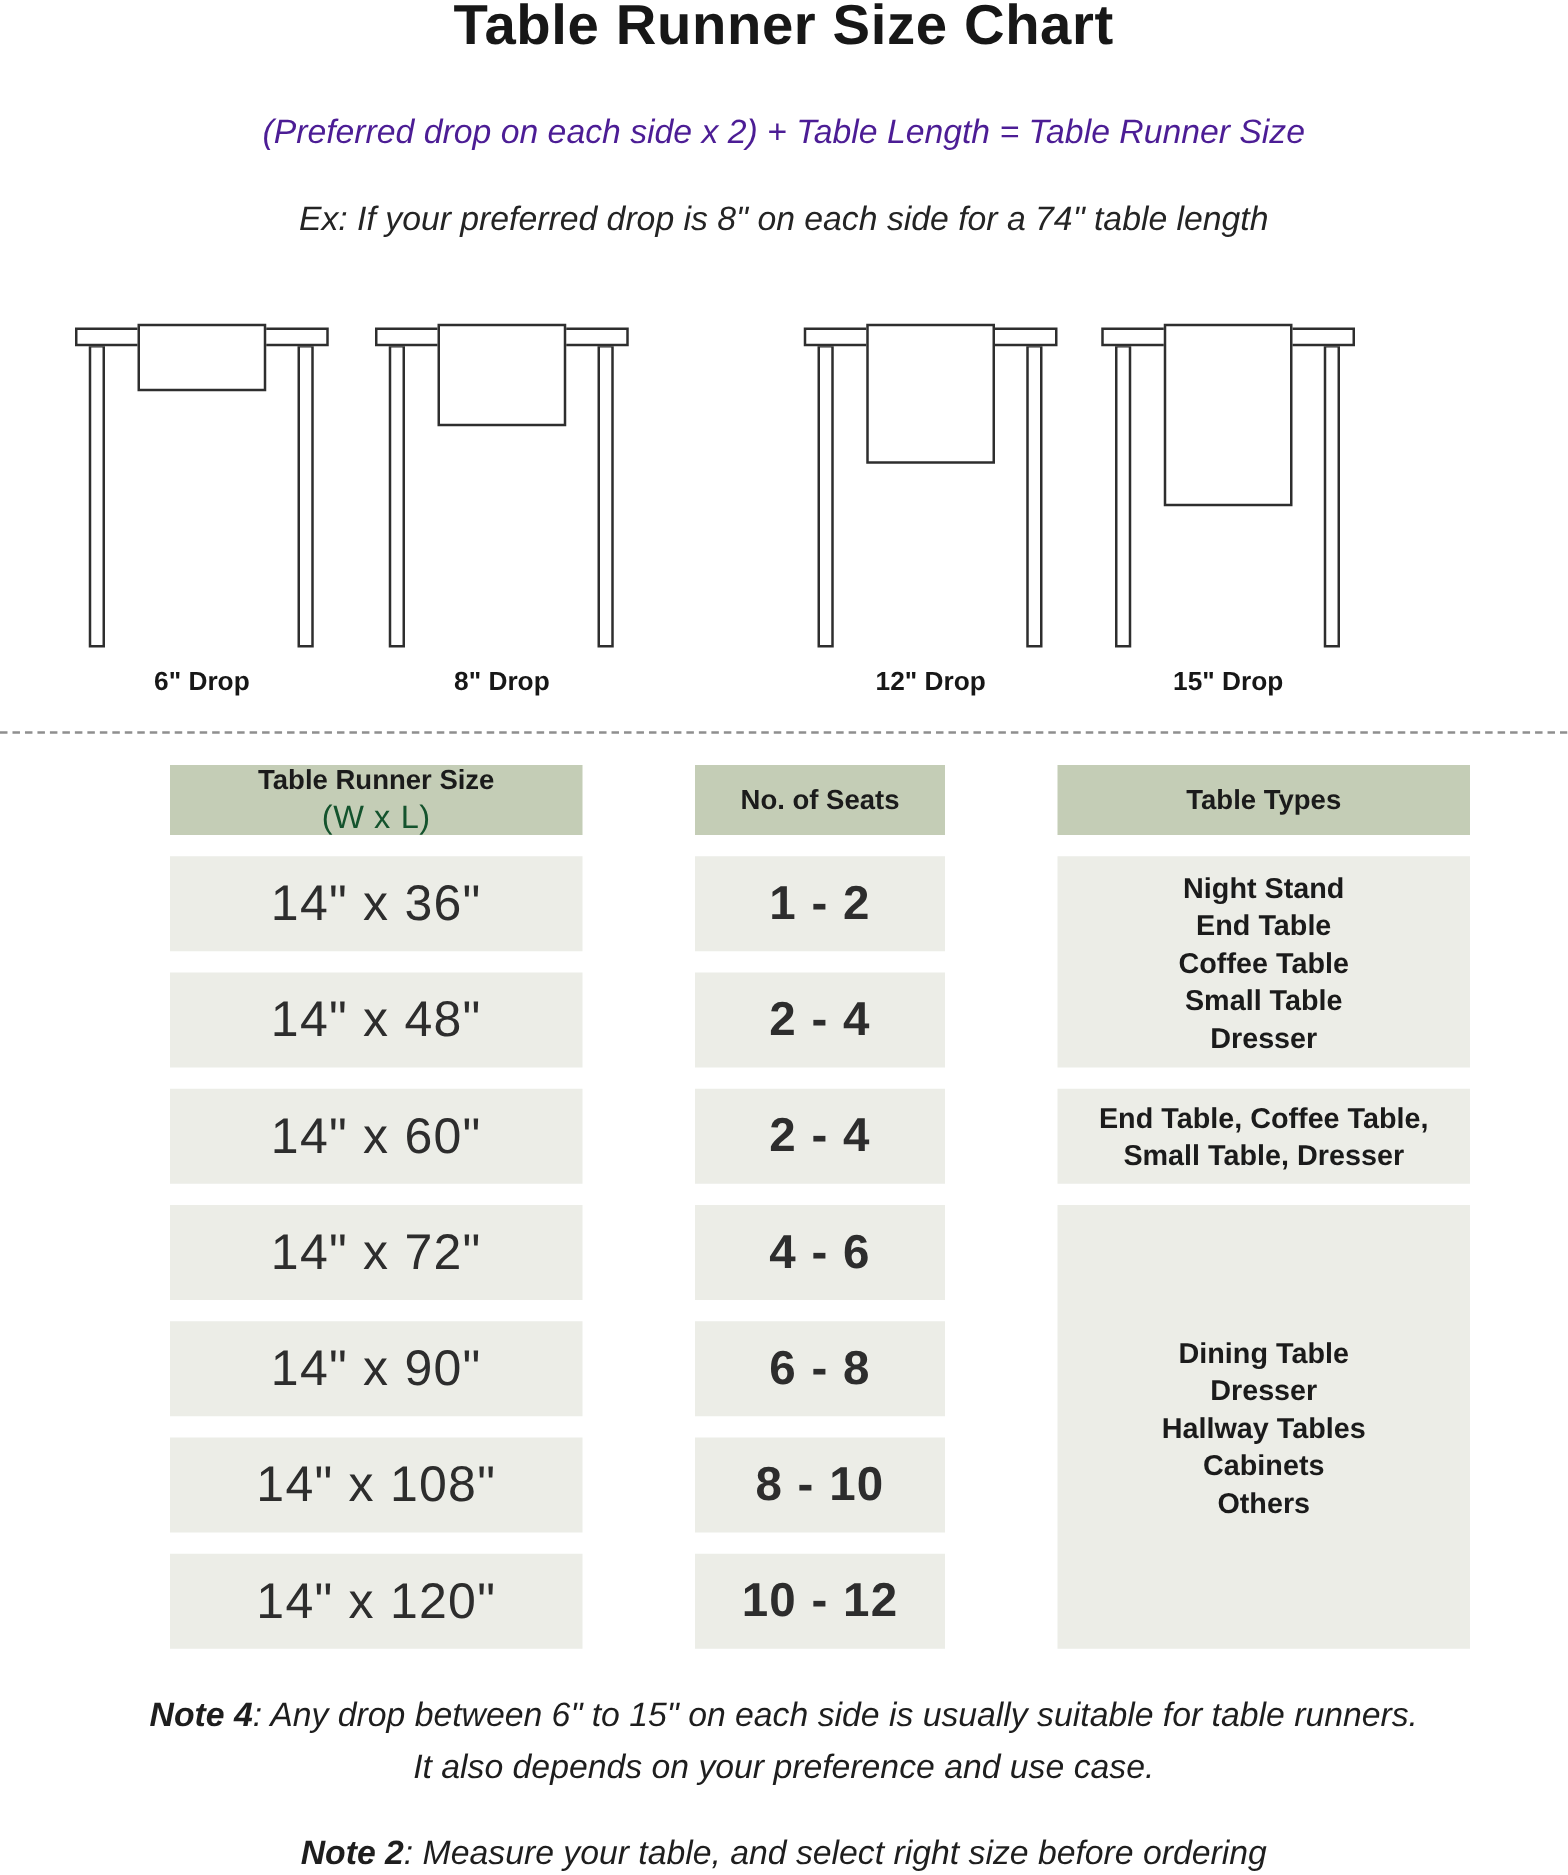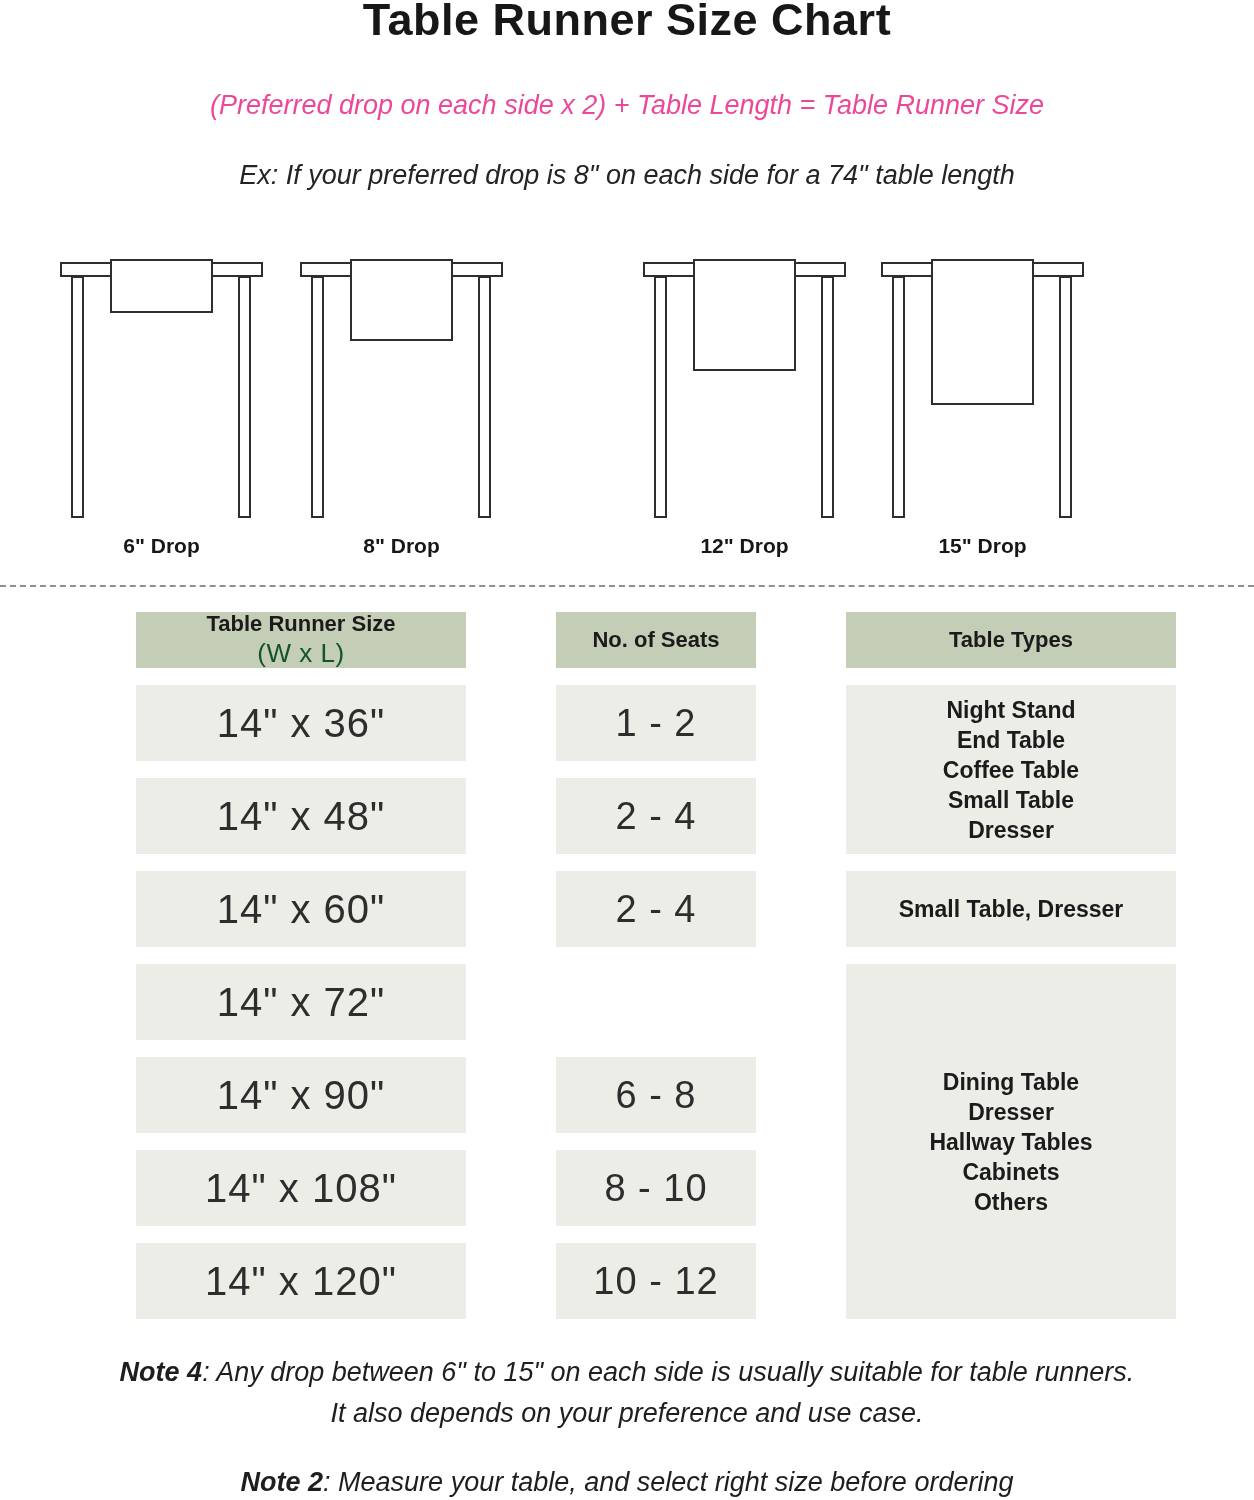--- a/index.html
+++ b/index.html
@@ -13,21 +13,21 @@
   body{
     width:1254px;height:1500px;position:relative;background:#ffffff;
     font-family:"Liberation Sans", sans-serif;color:var(--ink);overflow:hidden;
   }
   .title{
     position:absolute;top:-6px;left:0;width:100%;text-align:center;
     font-size:45px;font-weight:800;letter-spacing:.5px;color:#171717;
   }
   .formula{
     position:absolute;top:90px;left:0;width:100%;text-align:center;
-    font-style:italic;font-size:27px;color:#ec4899;
+    font-style:italic;font-size:27px;color:#4c1d95;
   }
   .example{
     position:absolute;top:156px;left:0;width:100%;text-align:center;
     font-style:italic;font-size:27px;color:#242424;line-height:38px;
   }
   
   .figs{position:absolute;top:258px;left:0;width:1254px;height:302px;}
   .fig{position:absolute;top:0;width:203px;height:302px;}
   .fig-0{left:60px}.fig-1{left:300px}.fig-2{left:643px}.fig-3{left:881px}
   .fig .top{
@@ -66,21 +66,21 @@
     background:var(--header-green);
     display:flex;flex-direction:column;align-items:center;justify-content:center;
     font-weight:700;font-size:22px;color:#1b1b1b;grid-row:1;
   }
   .hsub{font-weight:400;font-size:26px;color:#14532d;margin-top:1px;letter-spacing:.5px;}
   .cell{
     background:var(--cell-bg);
     display:flex;align-items:center;justify-content:center;text-align:center;
   }
   .size-cell{font-size:40px;font-weight:400;color:#2d2d2d;letter-spacing:1px;grid-column:1;}
-  .seats-cell{font-size:38px;font-weight:400;color:#2d2d2d;letter-spacing:1px;grid-column:2;}
+  .seats-cell{font-size:38px;font-weight:700;color:#2d2d2d;letter-spacing:1px;grid-column:2;}
   .types-cell{flex-direction:column;font-weight:700;font-size:23px;line-height:30px;color:#1b1b1b;grid-column:3;}
   .tg1{grid-row:2/4}.tg2{grid-row:4/5}.tg3{grid-row:5/9}
   
   .note{
     position:absolute;left:0;width:100%;text-align:center;
     font-style:italic;font-size:27px;color:#1e1e1e;line-height:41px;
   }
   .note b{font-weight:700;}
   .note-1{top:1352px}.note-2{top:1462px}
 </style>
@@ -145,32 +145,34 @@
   <div class="cell size-cell" style="grid-row:3">14" x 48"</div>
   <div class="cell size-cell" style="grid-row:4">14" x 60"</div>
   <div class="cell size-cell" style="grid-row:5">14" x 72"</div>
   <div class="cell size-cell" style="grid-row:6">14" x 90"</div>
   <div class="cell size-cell" style="grid-row:7">14" x 108"</div>
   <div class="cell size-cell" style="grid-row:8">14" x 120"</div>
 
   <div class="cell seats-cell" style="grid-row:2">1 - 2</div>
   <div class="cell seats-cell" style="grid-row:3">2 - 4</div>
   <div class="cell seats-cell" style="grid-row:4">2 - 4</div>
+  <div class="cell seats-cell" style="grid-row:5">4 - 6</div>
   <div class="cell seats-cell" style="grid-row:6">6 - 8</div>
   <div class="cell seats-cell" style="grid-row:7">8 - 10</div>
   <div class="cell seats-cell" style="grid-row:8">10 - 12</div>
 
   <div class="cell types-cell tg1">
     <div>Night Stand</div>
     <div>End Table</div>
     <div>Coffee Table</div>
     <div>Small Table</div>
     <div>Dresser</div>
   </div>
   <div class="cell types-cell tg2">
+    <div>End Table, Coffee Table,</div>
     <div>Small Table, Dresser</div>
   </div>
   <div class="cell types-cell tg3">
     <div>Dining Table</div>
     <div>Dresser</div>
     <div>Hallway Tables</div>
     <div>Cabinets</div>
     <div>Others</div>
   </div>
 </div>

